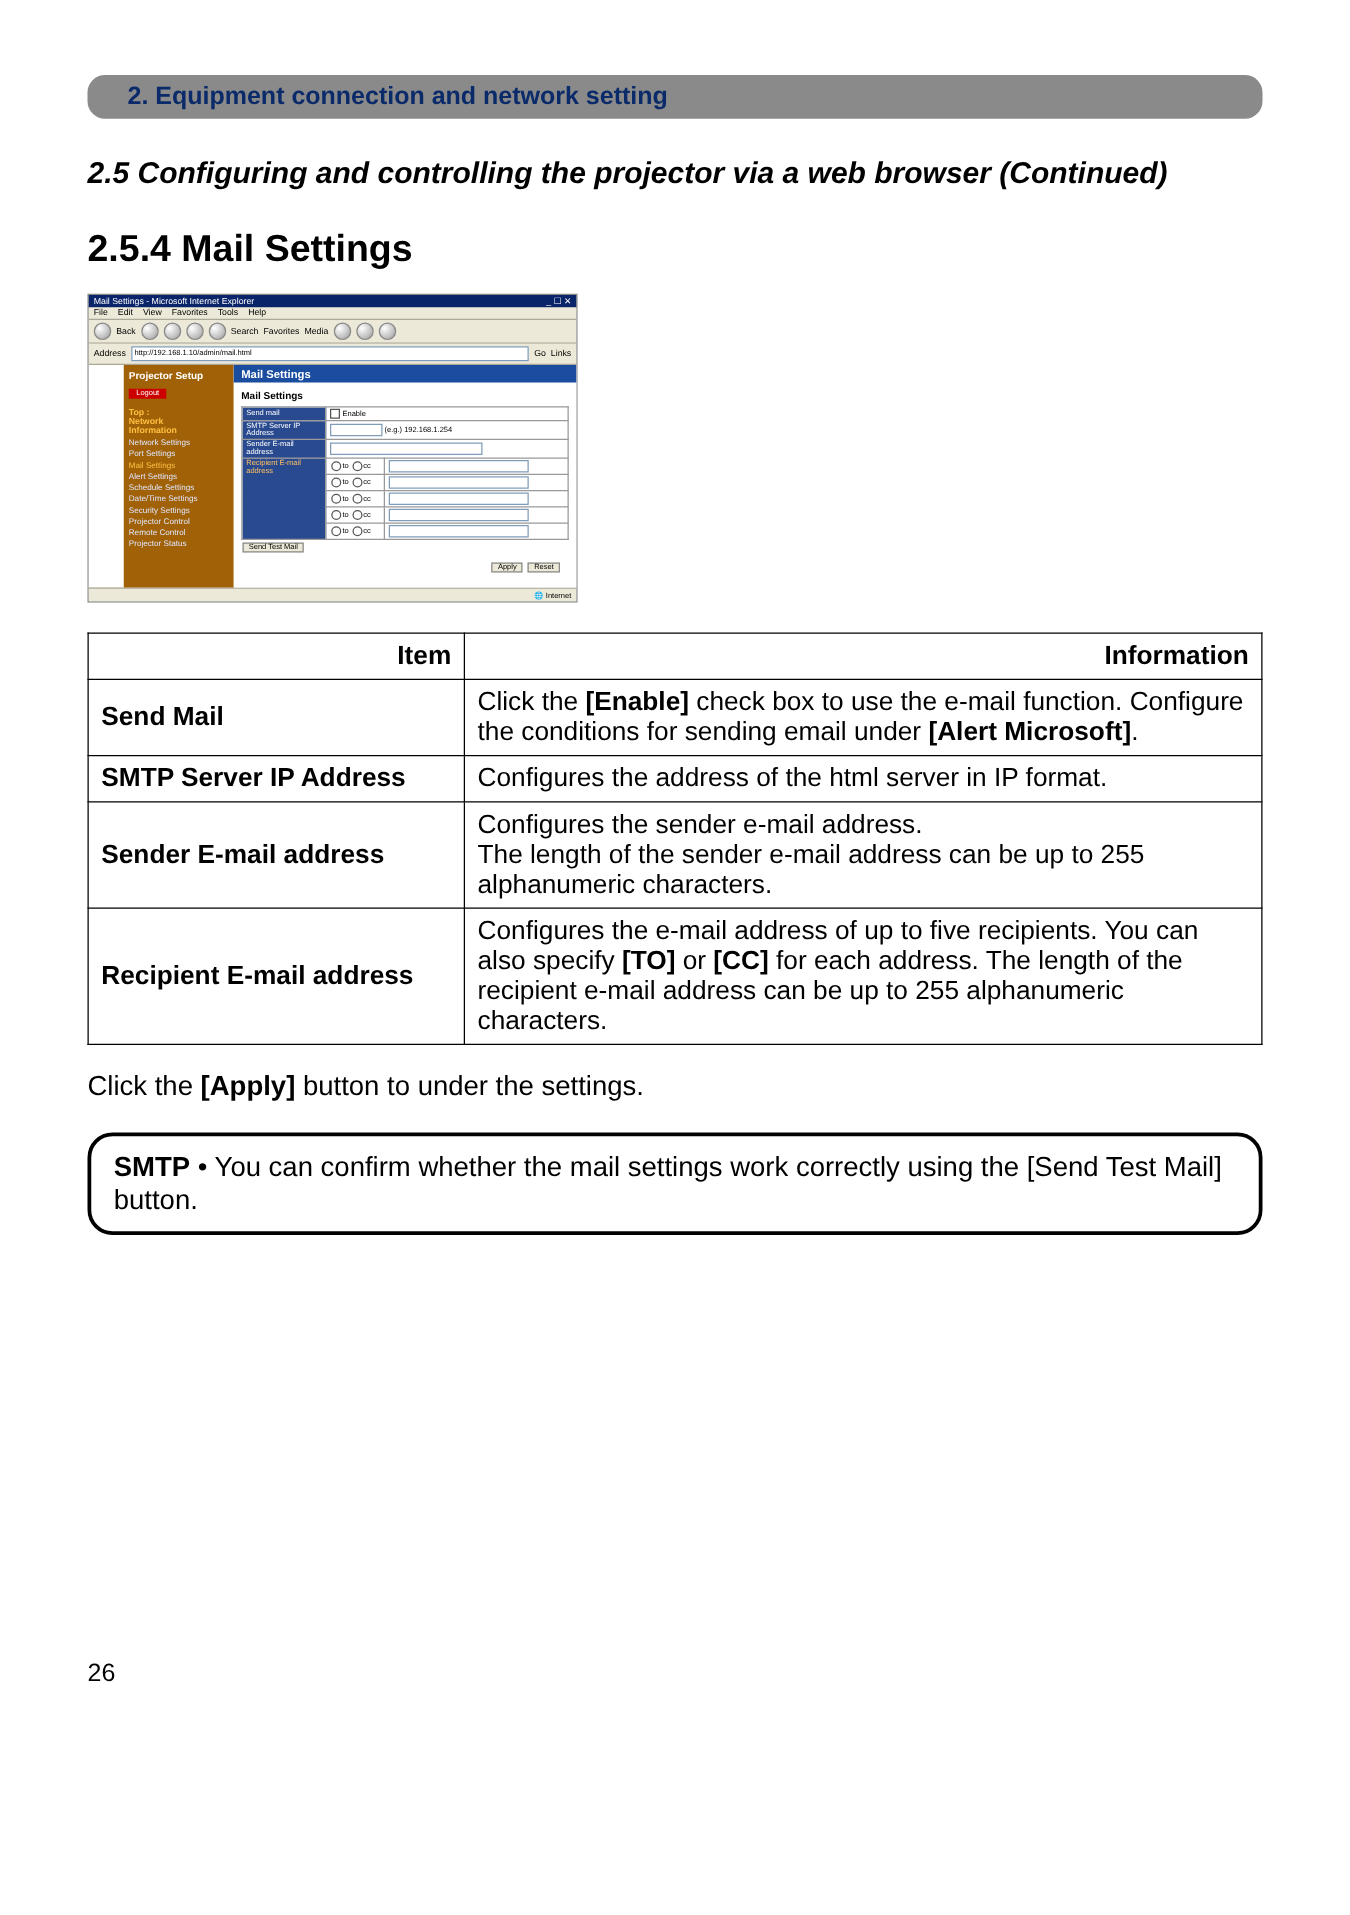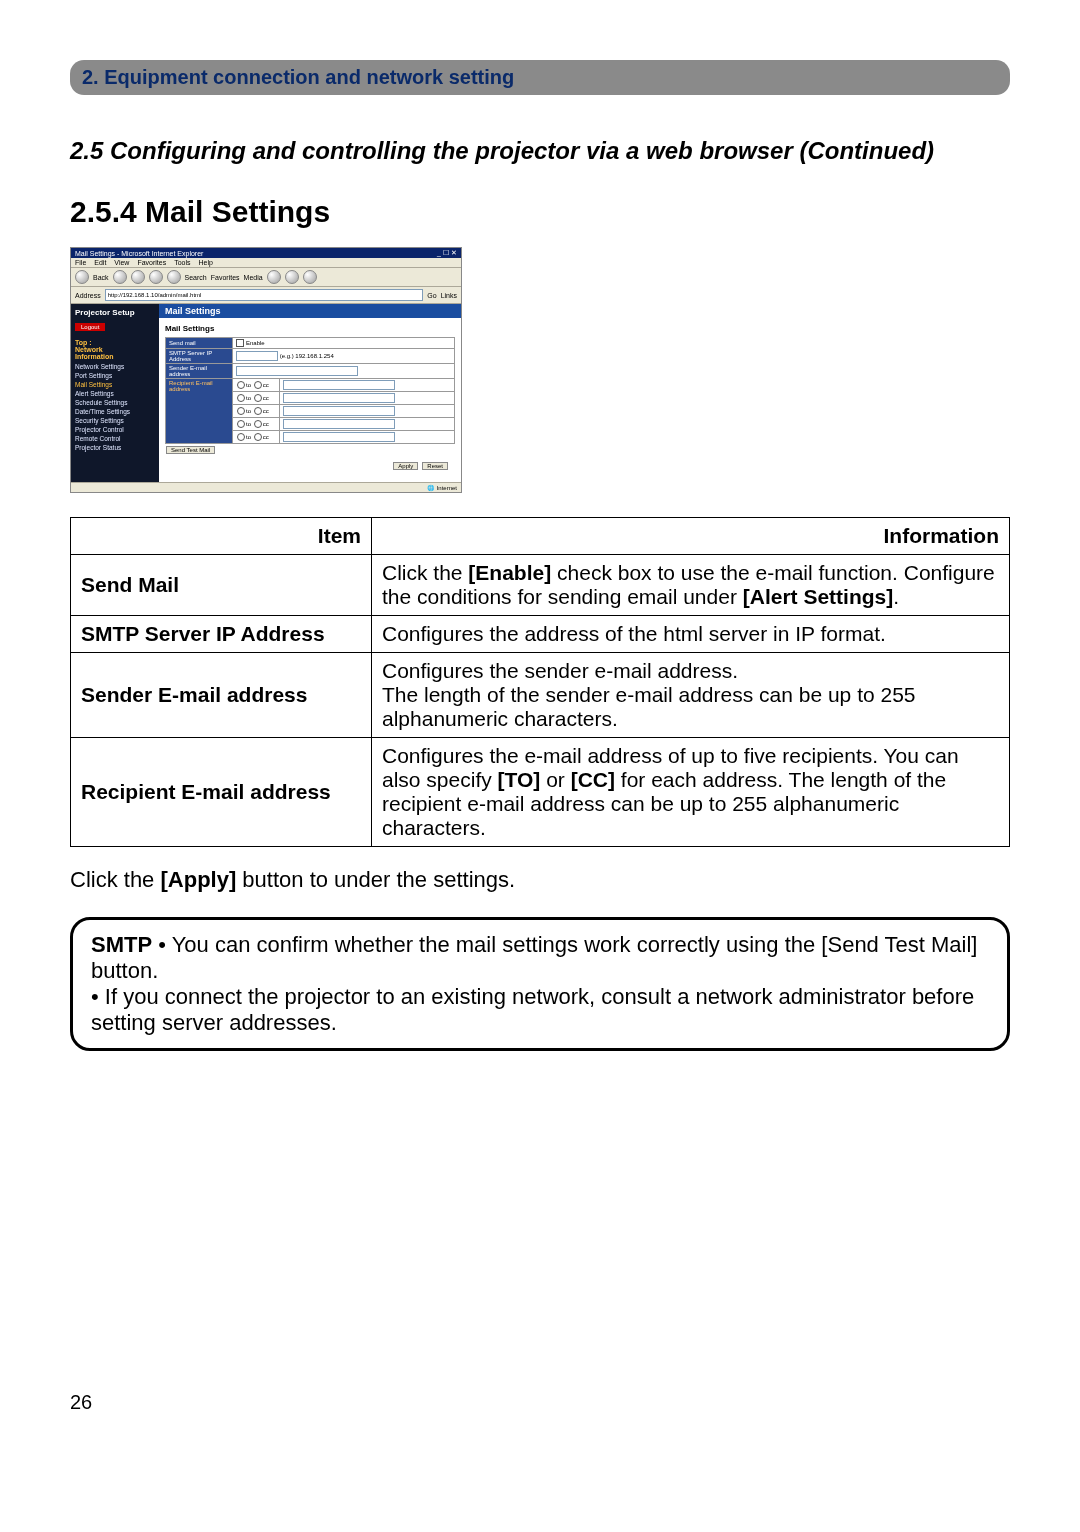--- a/index.html
+++ b/index.html
@@ -10,25 +10,25 @@
     color: #000;
     width: 1080px;
   }
   .page {
     padding: 60px 70px 40px 70px;
     box-sizing: border-box;
   }
   .chapter-bar {
     background: #8a8a8a;
     border-radius: 14px;
-    padding: 6px 12px;
+    padding: 6px 32px;
     color: #0a2a6a;
     font-weight: bold;
     font-size: 20px;
-    margin-bottom: 42px;
+    margin-bottom: 30px;
   }
   .section-continued {
     font-style: italic;
     font-weight: bold;
     font-size: 24px;
     margin-bottom: 30px;
   }
   .section-heading {
     font-size: 30px;
     font-weight: 900;
@@ -86,23 +86,24 @@
     height: 10px;
     font-size: 6px;
     line-height: 10px;
   }
   .ss-body {
     display: flex;
     background: #fff;
   }
   .ss-sidebar {
     width: 80px;
-    background: #0f172a;
+    background: #a16207;
     color: #fff;
     padding: 4px 4px 8px 4px;
+    margin-left: 28px;
   }
   .ss-sidebar-title {
     font-weight: bold;
     color: #fff;
     margin-bottom: 6px;
     font-size: 8px;
   }
   .ss-side-group {
     color: #ffc040;
     font-weight: bold;
@@ -343,21 +344,21 @@
 
   <table class="settings">
     <tbody>
         <tr>
       <th>Item</th>
       <th>Information</th>
     </tr>
     <tr>
       <td class="item">Send Mail</td>
       <td>
-        <span>Click the </span><b>[Enable]</b><span> check box to use the e-mail function. Configure the conditions for sending email under </span><b>[Alert Settings]</b><span>.</span>
+        <span>Click the </span><b>[Enable]</b><span> check box to use the e-mail function. Configure the conditions for sending email under </span><b>[Alert Microsoft]</b><span>.</span>
       </td>
     </tr>
     <tr>
       <td class="item">SMTP Server IP Address</td>
       <td>Configures the address of the html server in IP format.</td>
     </tr>
     <tr>
       <td class="item">Sender E-mail address</td>
       <td style="white-space:pre-line">Configures the sender e-mail address.
 The length of the sender e-mail address can be up to 255 alphanumeric characters.</td>
@@ -370,17 +371,16 @@
     </tr>
   </tbody>
     </table>
 
   <div class="body-text">
     <span>Click the </span><b>[Apply]</b><span> button to under the settings.</span>
   </div>
 
   <div class="note-box">
     <span class="note-label">SMTP</span><span> • You can confirm whether the mail settings work correctly using the [Send Test Mail] button.</span><br>
-    <span>• If you connect the projector to an existing network, consult a network administrator before setting server addresses.</span>
   </div>
 
   <div class="page-number">26</div>
 </div>
 
 </body></html>

